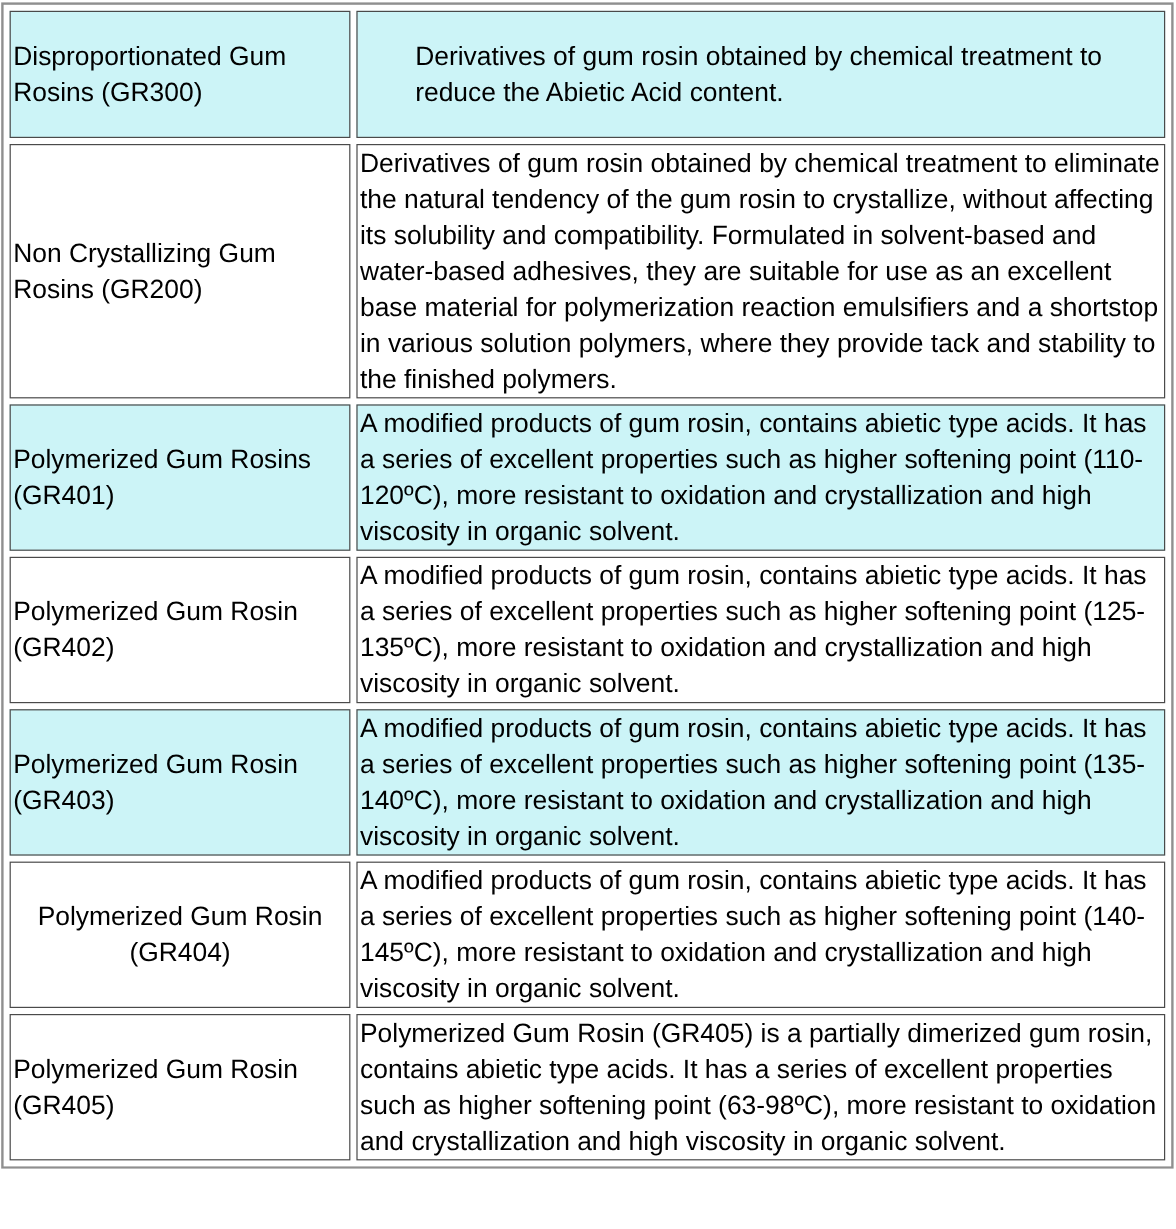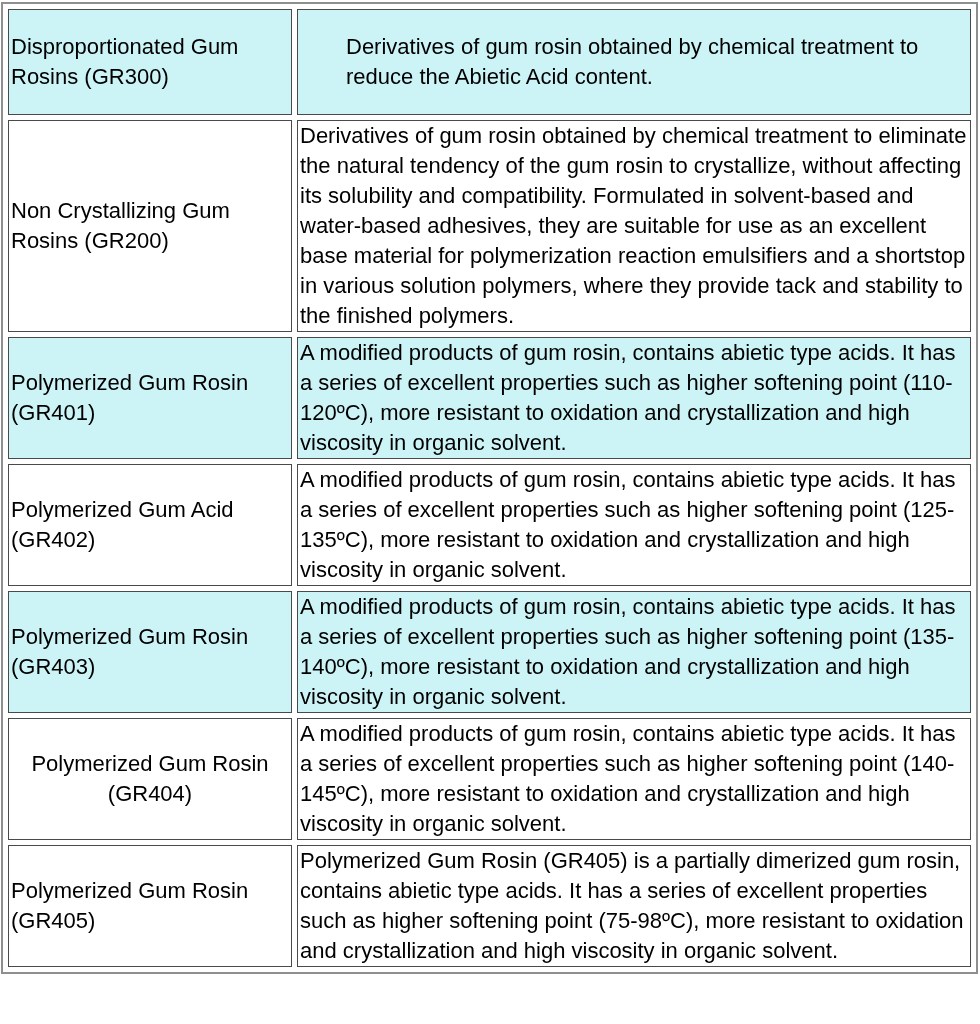--- a/index.html
+++ b/index.html
@@ -48,37 +48,37 @@
     <td class="name-cell" style="background: rgb(204, 244, 247);">Disproportionated Gum Rosins (GR300)</td>
     <td class="desc-cell" style="background: rgb(204, 244, 247); padding-left: 48px;">Derivatives of gum rosin obtained by chemical treatment to reduce the Abietic Acid content.</td>
   </tr>
 
   <tr>
     <td class="name-cell" style="background: rgb(255, 255, 255); margin-top: 24px;">Non Crystallizing Gum Rosins (GR200)</td>
     <td class="desc-cell" style="background: rgb(255, 255, 255);">Derivatives of gum rosin obtained by chemical treatment to eliminate the natural tendency of the gum rosin to crystallize, without affecting its solubility and compatibility. Formulated in solvent-based and water-based adhesives, they are suitable for use as an excellent base material for polymerization reaction emulsifiers and a shortstop in various solution polymers, where they provide tack and stability to the finished polymers.</td>
   </tr>
 
   <tr>
-    <td class="name-cell" style="background: rgb(204, 244, 247);">Polymerized Gum Rosin (GR401)</td>
+    <td class="name-cell" style="background: rgb(204, 244, 247);">Polymerized Gum Rosins (GR401)</td>
     <td class="desc-cell" style="background: rgb(204, 244, 247);">A modified products of gum rosin, contains abietic type acids. It has a series of excellent properties such as higher softening point (110-120ºC), more resistant to oxidation and crystallization and high viscosity in organic solvent.</td>
   </tr>
 
   <tr>
-    <td class="name-cell" style="background: rgb(255, 255, 255);">Polymerized Gum Acid (GR402)</td>
+    <td class="name-cell" style="background: rgb(255, 255, 255);">Polymerized Gum Rosin (GR402)</td>
     <td class="desc-cell" style="background: rgb(255, 255, 255);">A modified products of gum rosin, contains abietic type acids. It has a series of excellent properties such as higher softening point (125-135ºC), more resistant to oxidation and crystallization and high viscosity in organic solvent.</td>
   </tr>
 
   <tr>
     <td class="name-cell" style="background: rgb(204, 244, 247); margin-left: 40px;">Polymerized Gum Rosin (GR403)</td>
     <td class="desc-cell" style="background: rgb(204, 244, 247);">A modified products of gum rosin, contains abietic type acids. It has a series of excellent properties such as higher softening point (135-140ºC), more resistant to oxidation and crystallization and high viscosity in organic solvent.</td>
   </tr>
 
   <tr>
     <td class="name-cell" style="background: rgb(255, 255, 255); text-align: center;">Polymerized Gum Rosin (GR404)</td>
     <td class="desc-cell" style="background: rgb(255, 255, 255);">A modified products of gum rosin, contains abietic type acids. It has a series of excellent properties such as higher softening point (140-145ºC), more resistant to oxidation and crystallization and high viscosity in organic solvent.</td>
   </tr>
 
   <tr>
     <td class="name-cell" style="background: rgb(255, 255, 255); margin-top: 24px;">Polymerized Gum Rosin (GR405)</td>
-    <td class="desc-cell" style="background: rgb(255, 255, 255);">Polymerized Gum Rosin (GR405) is a partially dimerized gum rosin, contains abietic type acids. It has a series of excellent properties such as higher softening point (75-98ºC), more resistant to oxidation and crystallization and high viscosity in organic solvent.</td>
+    <td class="desc-cell" style="background: rgb(255, 255, 255);">Polymerized Gum Rosin (GR405) is a partially dimerized gum rosin, contains abietic type acids. It has a series of excellent properties such as higher softening point (63-98ºC), more resistant to oxidation and crystallization and high viscosity in organic solvent.</td>
   </tr>
 </tbody>
 </table>
 
 </body></html>

